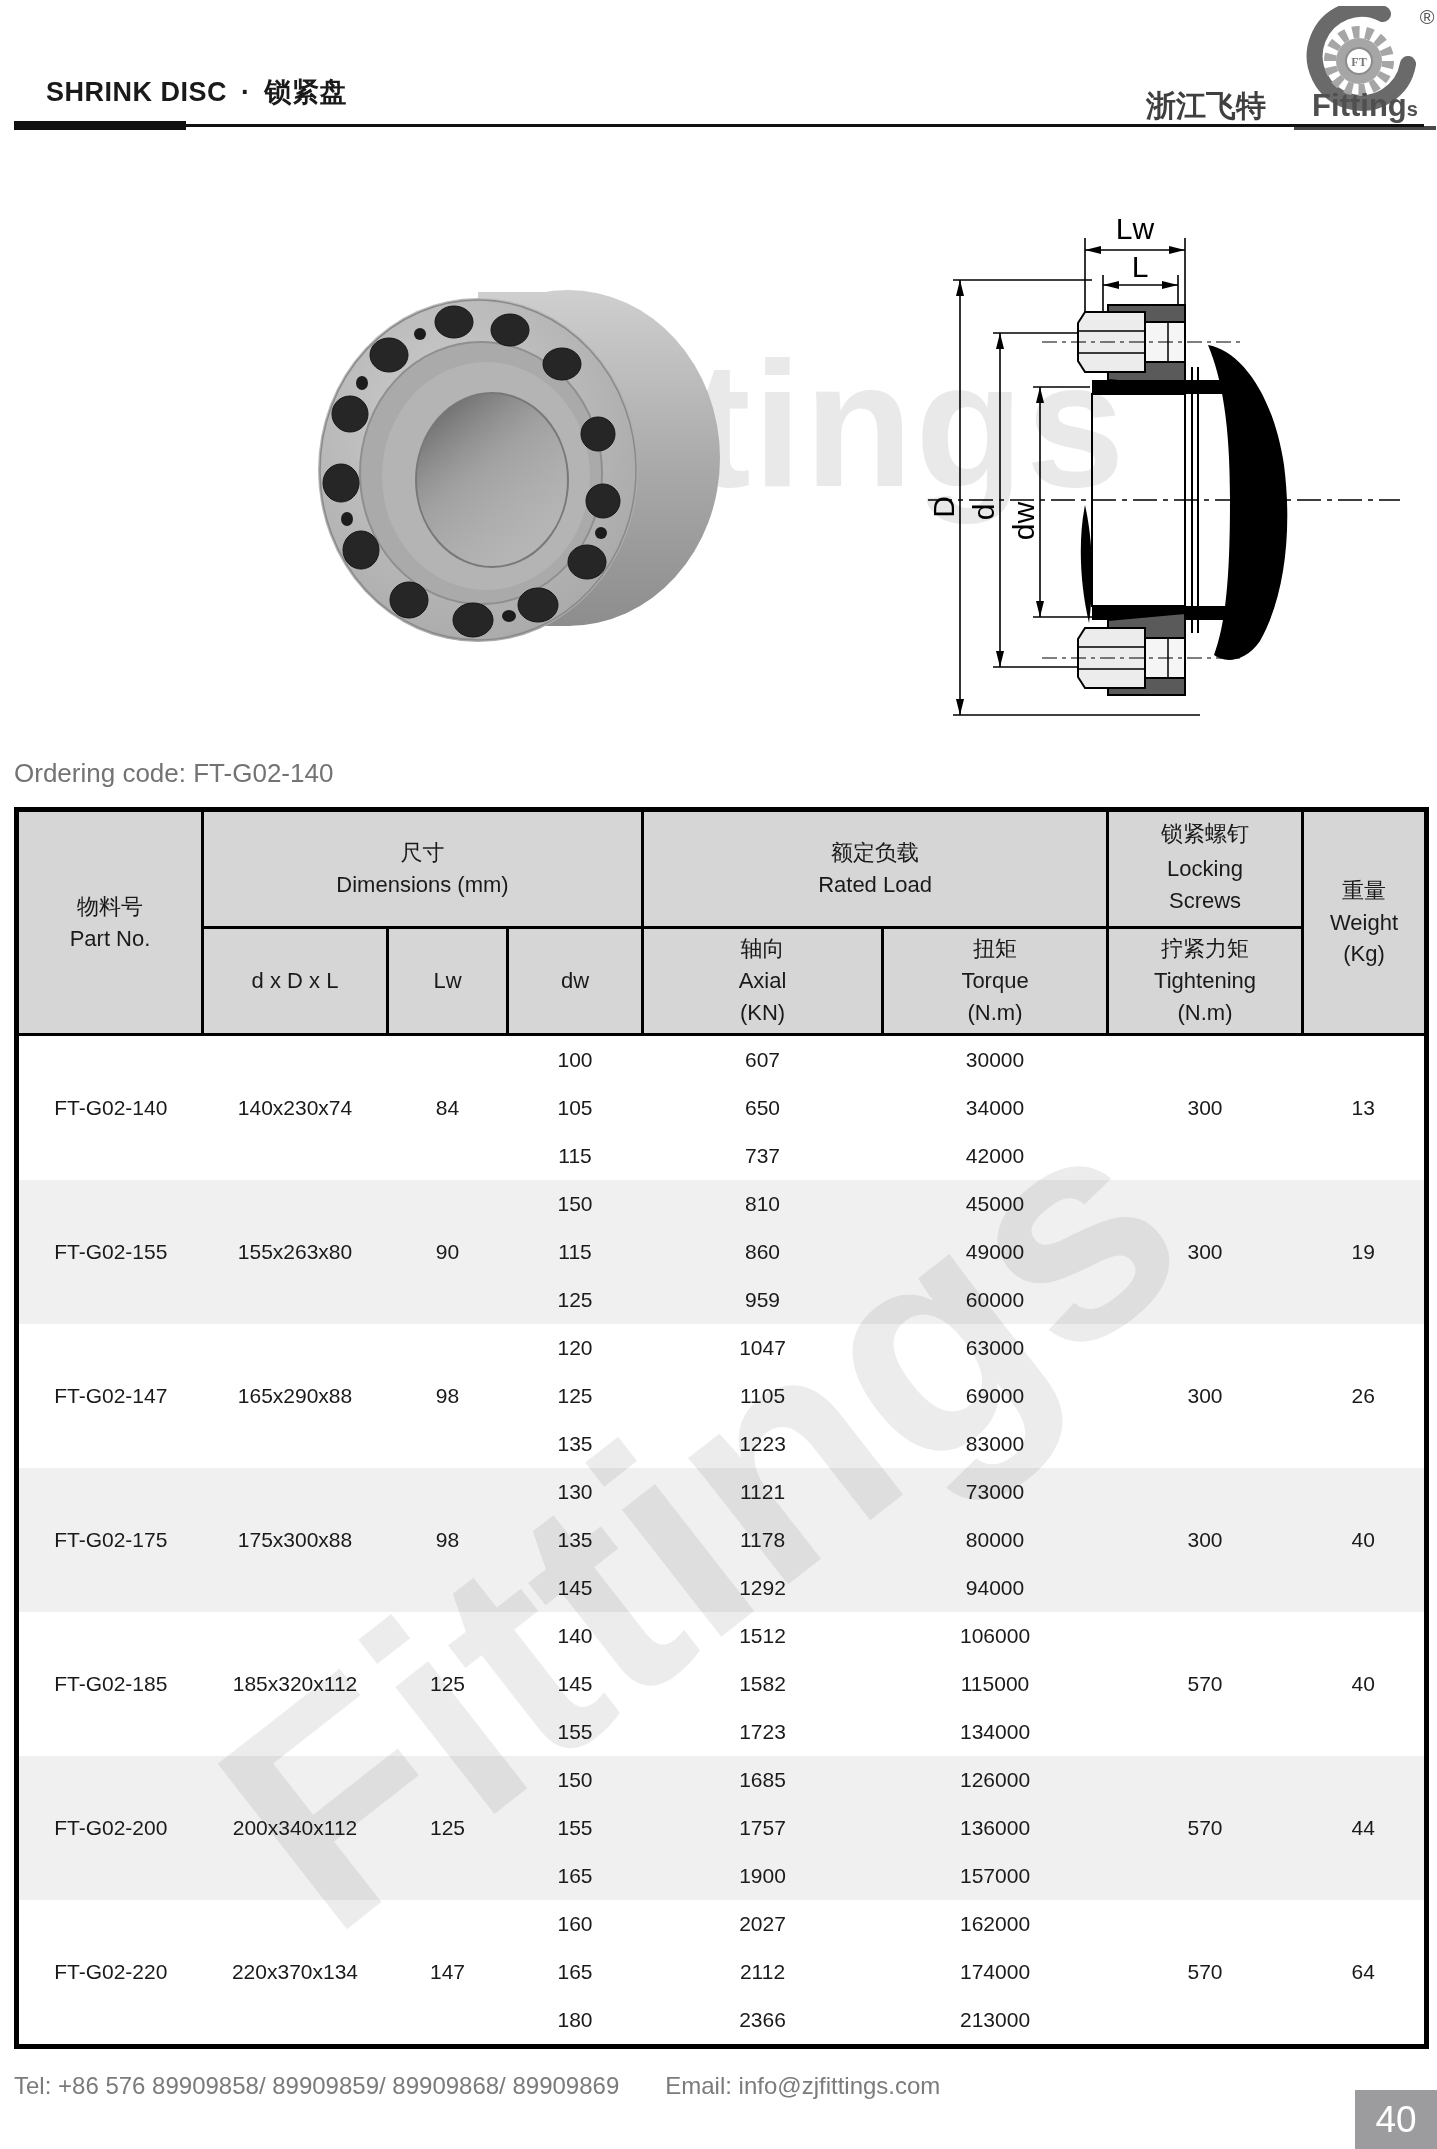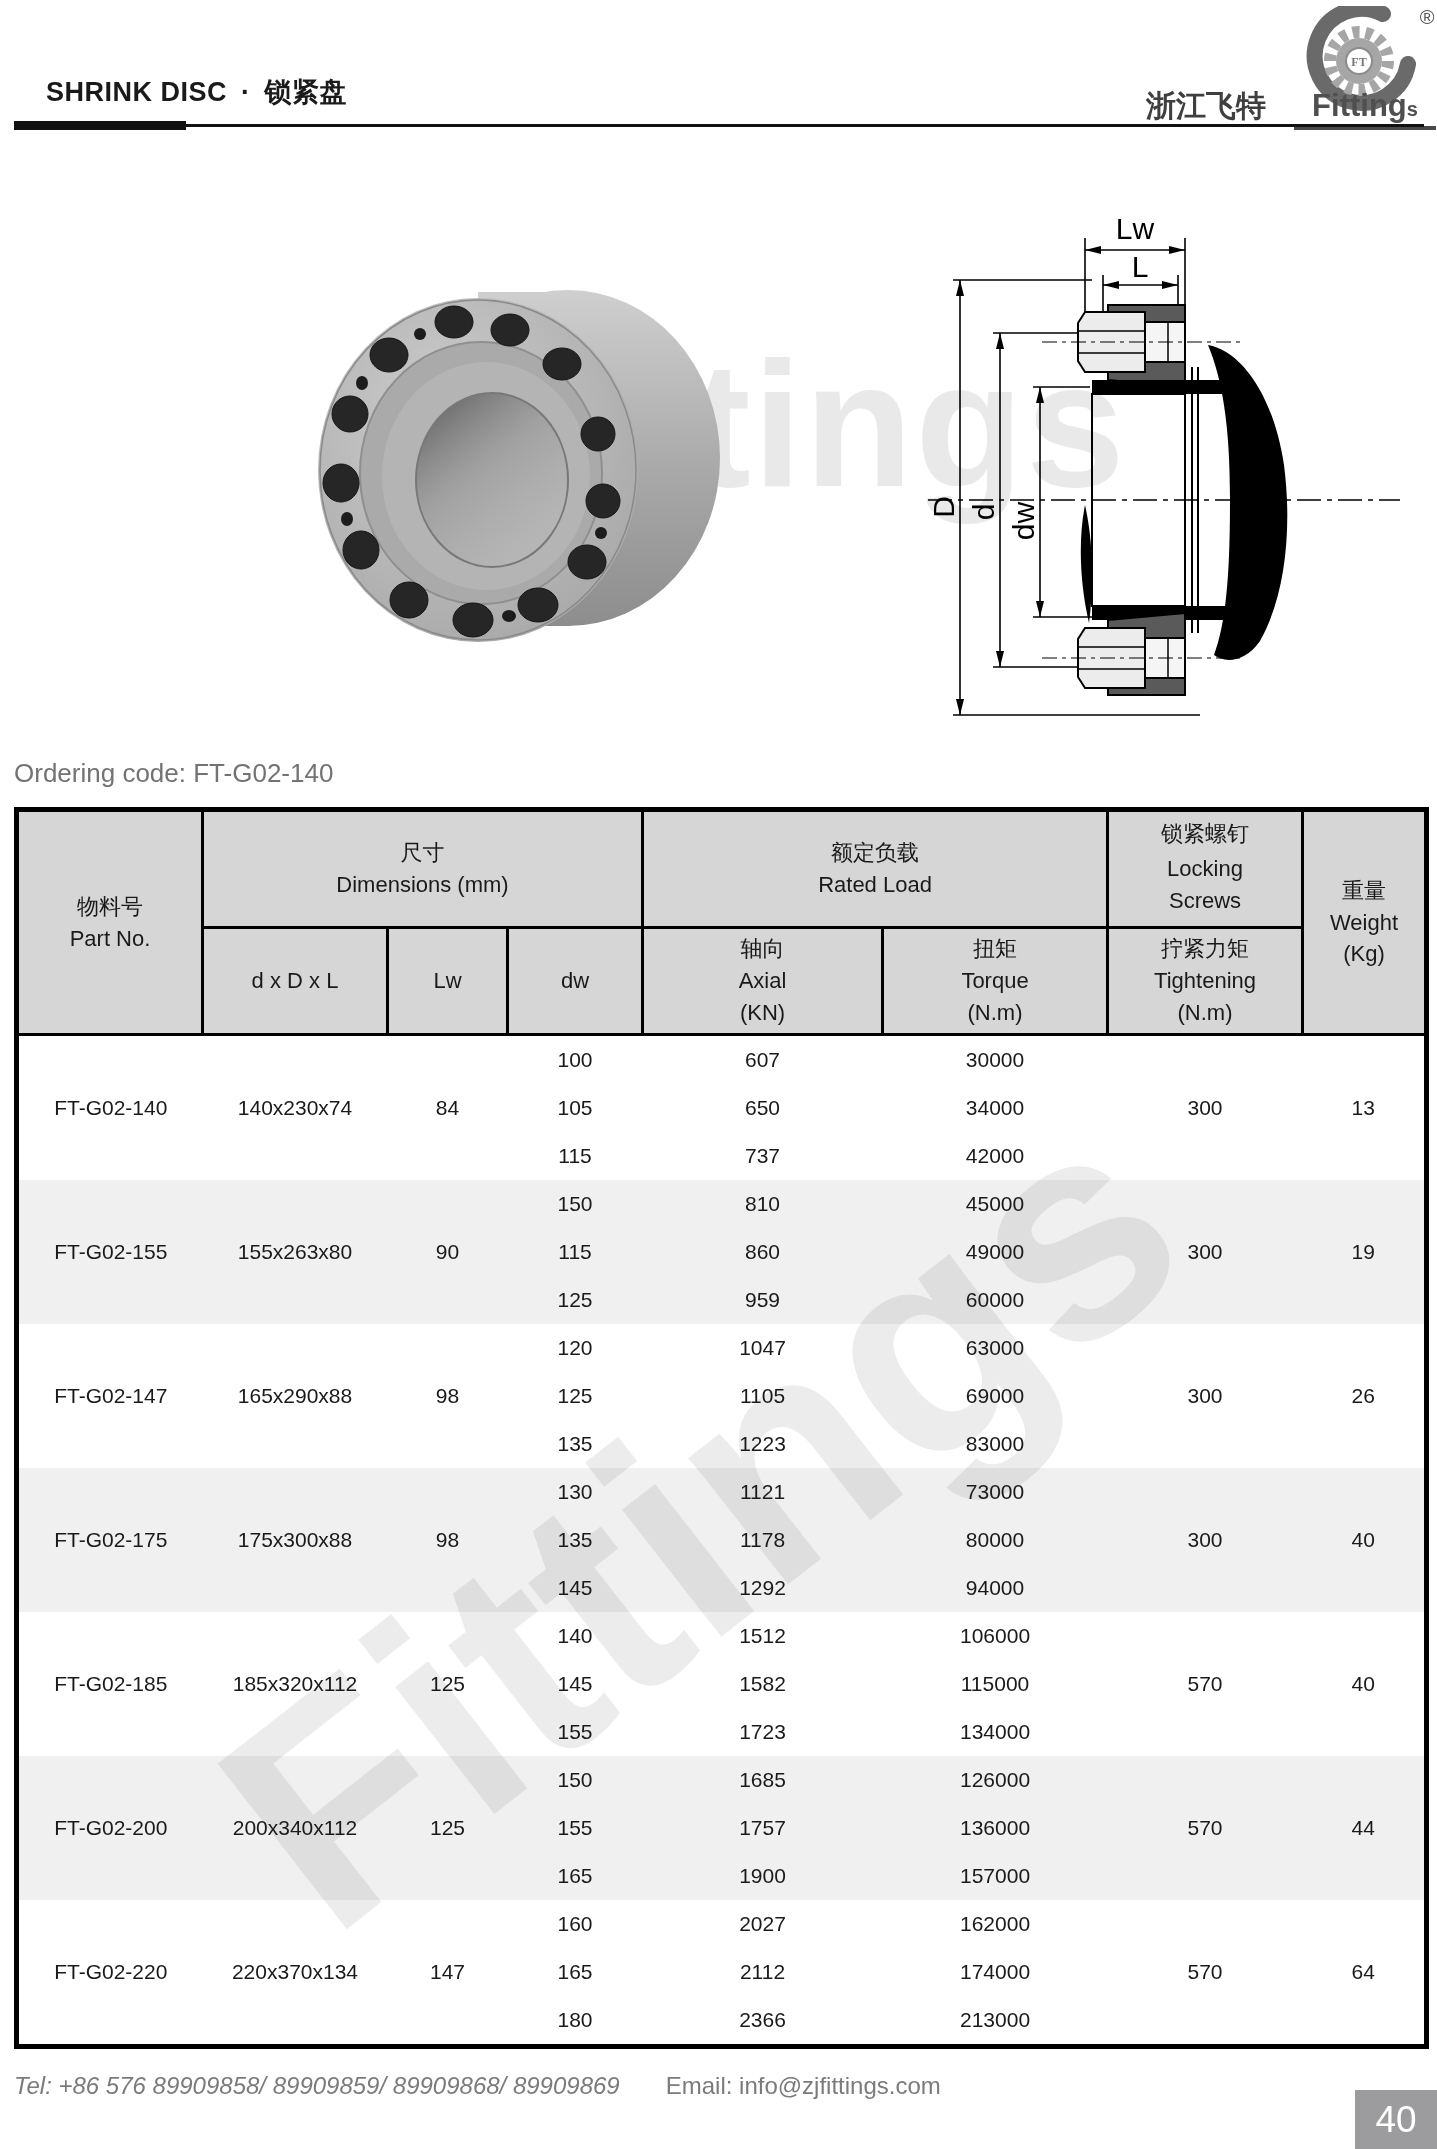--- a/index.html
+++ b/index.html
@@ -40,21 +40,21 @@
                 font-size:22px;line-height:1.45;padding:2px;}
   .datatable td{border:none;text-align:center;font-size:21px;height:48px;padding:0;}
   .datatable thead tr.r1 th{height:110px;}
   .datatable thead tr.r2 th{height:100px;}
   .datatable{border:5px solid #000;}
   tbody.striped{background:rgba(0,0,0,0.058);}
   .hdr-narrow{max-width:120px;margin:3px auto;}
 
   
   .footer{left:14px;top:2072px;font-size:24px;color:#7b7b7b;z-index:3;}
-  .footer .tel{margin-right:46px;font-style:italic;}
+  .footer .tel{margin-right:46px;}
   .page-badge{left:1355px;top:2090px;width:82px;height:59px;background:#9c9c9e;color:#fff;
               font-size:37px;display:flex;align-items:center;justify-content:center;z-index:3;}
 </style>
 </head>
 <body>
 
 <div class="page">
 
   <div class="abs section-title">
     <span>SHRINK DISC</span><span class="dot">·</span><span>锁紧盘</span>

